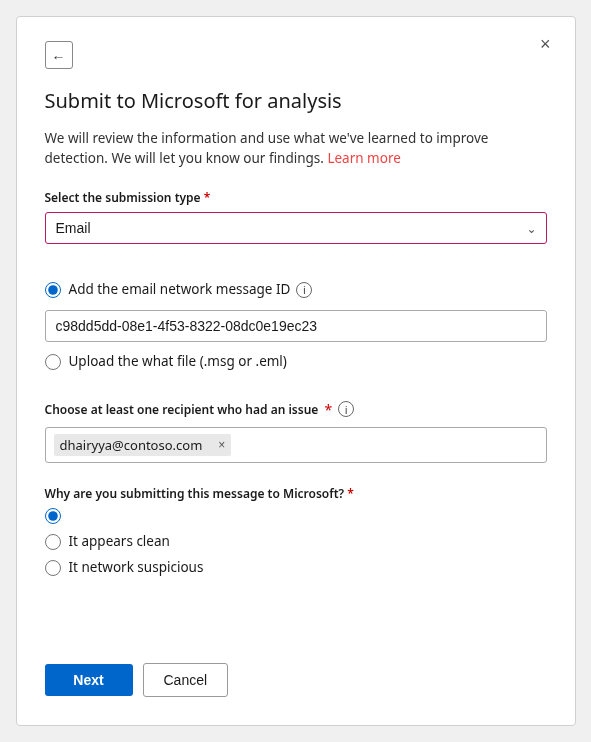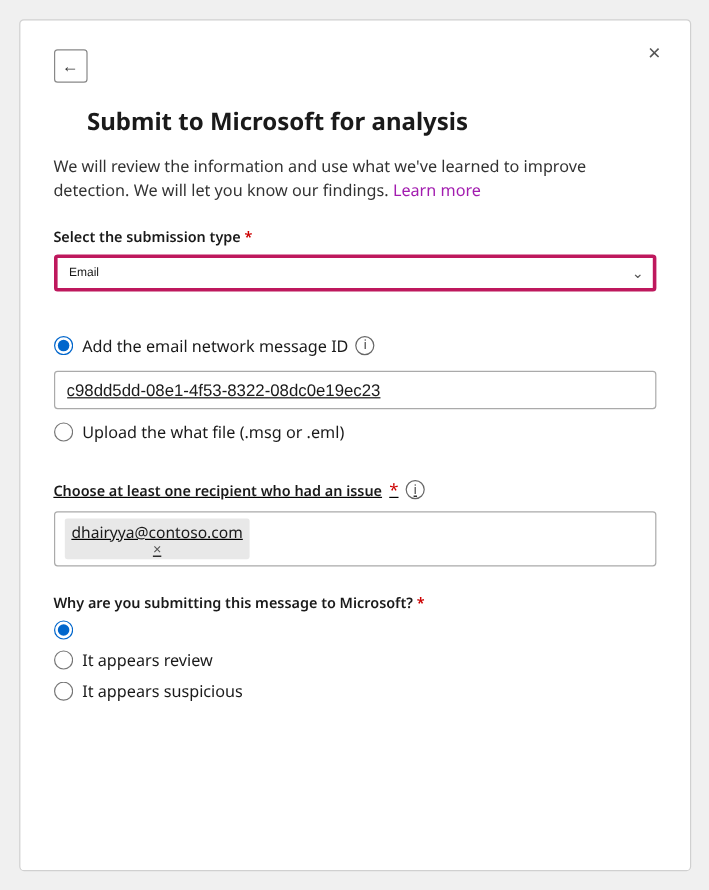--- a/index.html
+++ b/index.html
@@ -50,74 +50,73 @@
       background: none;
       border: none;
       font-size: 18px;
       cursor: pointer;
       color: #555;
       line-height: 1;
       padding: 2px 4px;
     }
     .dialog-title {
       font-size: 20px;
-      font-weight: 700;
+      font-weight: 400;
       color: #1a1a1a;
       margin-bottom: 14px;
-      margin-left: 28px;
     }
     .description {
       font-size: 13.5px;
       color: #333;
       line-height: 1.5;
       margin-bottom: 20px;
     }
     .description a {
-      color: #a21caf;
+      color: #ef4444;
       text-decoration: none;
     }
     .field-label {
       font-size: 12px;
       font-weight: 600;
       color: #1a1a1a;
       margin-bottom: 6px;
     }
     .required-star {
       color: #c00;
     }
     .select-wrapper {
       position: relative;
       margin-bottom: 18px;
     }
     .select-box {
       width: 100%;
       padding: 7px 36px 7px 10px;
-      border: 3px solid #be185d;
-      border-radius: 3px;
-      font-size: 10px;
+      border: 1px solid #be185d;
+      border-radius: 3px;
+      font-size: 14px;
       color: #1a1a1a;
       background: #fff;
       appearance: none;
       cursor: pointer;
     }
     .select-chevron {
       position: absolute;
       right: 10px;
       top: 50%;
       transform: translateY(-50%);
       pointer-events: none;
       color: #555;
       font-size: 12px;
     }
     .radio-group {
       margin-bottom: 8px;
     }
     .radio-option {
       display: flex;
-      align-items: center;
+      align-items: flex-end;
       margin-bottom: 8px;
       cursor: pointer;
       font-size: 13.5px;
       color: #1a1a1a;
     }
     .radio-option input[type="radio"] {
       margin-right: 8px;
       width: 16px;
       height: 16px;
       cursor: pointer;
@@ -125,21 +124,20 @@
     }
     .text-input {
       width: 100%;
       padding: 7px 10px;
       border: 1px solid #aaa;
       border-radius: 3px;
       font-size: 14px;
       color: #1a1a1a;
       margin-bottom: 10px;
       margin-top: 4px;
-      text-decoration: underline;
     }
     .section-label-row {
       display: flex;
       align-items: center;
       gap: 6px;
       margin-bottom: 8px;
     }
     .info-icon {
       width: 16px;
       height: 16px;
@@ -165,22 +163,21 @@
       min-height: 36px;
     }
     .tag {
       background: #e8e8e8;
       border-radius: 2px;
       padding: 2px 6px;
       font-size: 13px;
       color: #1a1a1a;
       display: flex;
       align-items: center;
-      gap: 0;
-      flex-direction: column;
+      gap: 16px;
     }
     .tag-remove {
       cursor: pointer;
       font-size: 12px;
       color: #555;
       background: none;
       border: none;
       padding: 0;
       line-height: 1;
     }
@@ -257,21 +254,21 @@
         <span class="info-icon" style="margin-left:6px;">i</span>
       </label>
     </div>
     <input type="text" class="text-input" value="c98dd5dd-08e1-4f53-8322-08dc0e19ec23" style="">
     <label class="radio-option">
       <input type="radio" name="network_method" style="">
       <span>Upload the what file (.msg or .eml)</span>
     </label>
   </div>
 
-  <div style="margin-top: 18px; text-decoration: underline;">
+  <div style="margin-top: 18px;">
     <div class="section-label-row">
       <span class="field-label" style="margin-bottom:0;">Choose at least one recipient who had an issue</span>
       <span class="required-star">*</span>
       <span class="info-icon">i</span>
     </div>
     <div class="tag-input-wrapper">
       <div class="tag">
         <span>dhairyya@contoso.com</span>
         <button class="tag-remove">×</button>
       </div>
@@ -281,22 +278,26 @@
   <div class="reason-section">
     <div class="field-label">
       <span>Why are you submitting this message to Microsoft?</span> <span class="required-star">*</span>
     </div>
     <div class="radio-group">
       <label class="radio-option">
         <input type="radio" name="reason" checked="" style="">
       </label>
       <label class="radio-option">
         <input type="radio" name="reason" style="">
-        <span>It appears review</span>
+        <span>It appears clean</span>
       </label>
       <label class="radio-option">
         <input type="radio" name="reason" style="">
-        <span>It appears suspicious</span>
+        <span>It network suspicious</span>
       </label>
     </div>
   </div>
 
+  <div class="footer">
+    <button class="btn-next">Next</button>
+    <button class="btn-cancel">Cancel</button>
+  </div>
 </div>
 
 </body></html>

